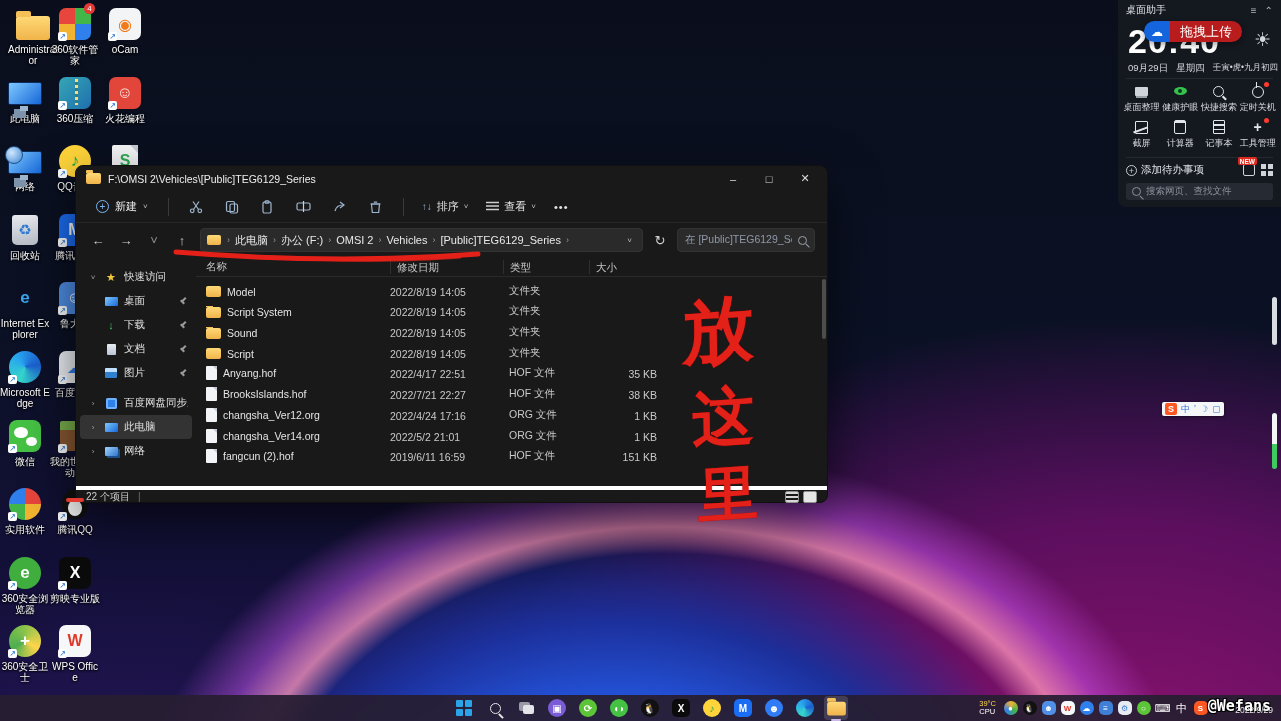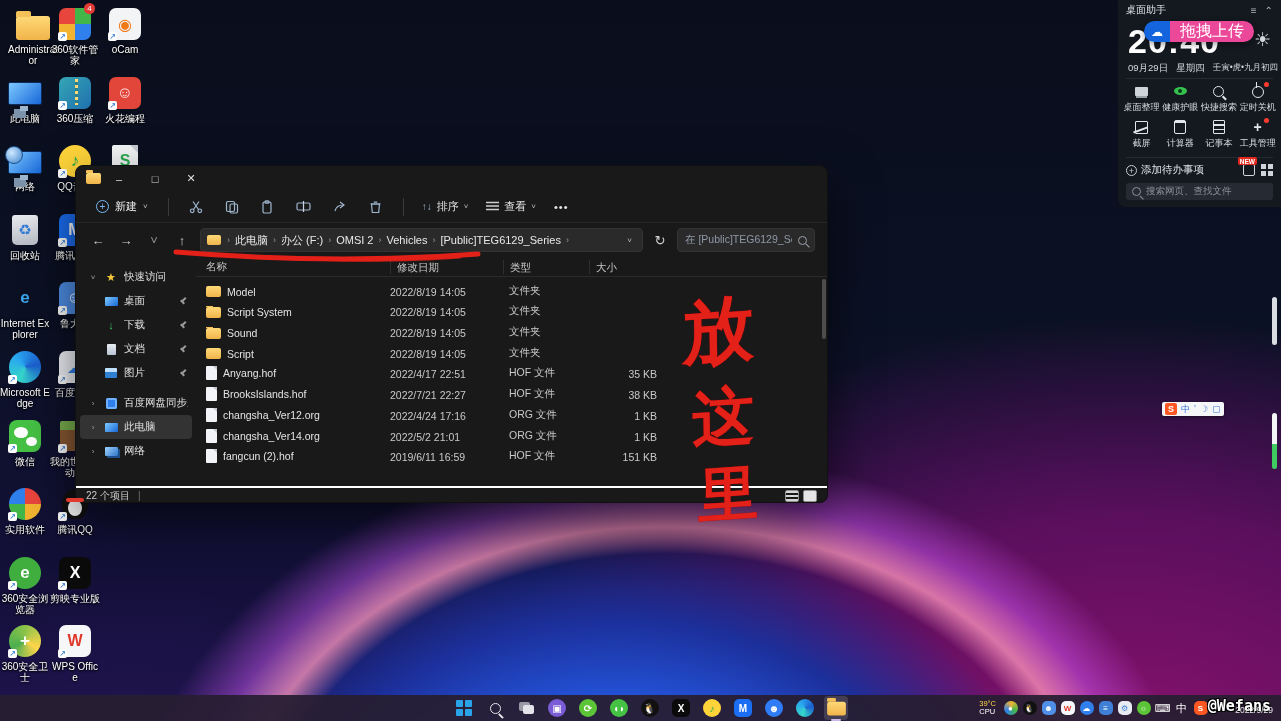--- a/index.html
+++ b/index.html
@@ -105,35 +105,35 @@
   .frow .c-name{width:194px;padding-left:10px;display:flex;align-items:center;gap:6px;white-space:nowrap;overflow:hidden;}
   .frow .c-date{width:119px;color:#c9c9c9;}
   .frow .c-type{width:92px;color:#c9c9c9;}
   .frow .c-size{width:56px;text-align:right;color:#c9c9c9;}
   .fold-s{position:relative;width:15px;height:11px;background:linear-gradient(#ffd977,#f0b44a);border-radius:2px;flex:none;}
   .fold-s:before{content:"";position:absolute;top:-3px;left:0;width:7px;height:3px;background:#f4c058;border-radius:1px 1px 0 0;}
   .page-s{position:relative;width:11px;height:14px;background:#f2f4f7;border-radius:1px;flex:none;}
   .page-s:before{content:"";position:absolute;right:0;top:0;border-style:solid;border-width:0 4px 4px 0;border-color:transparent #c3c9d2 transparent transparent;}
   .img-s{width:13px;height:13px;border-radius:2px;background:linear-gradient(135deg,#cfe6c5 0 40%,#5f9e63 40%);border:1px solid #9fb89a;flex:none;}
   .fl-scroll{position:absolute;right:1px;top:22px;width:4px;height:60px;background:#4d4d4d;border-radius:2px;}
-  .statusbar{height:17px;display:flex;align-items:center;padding:0 10px;font-size:10px;color:#cdcdcd;border-top:2px solid #ffffff;}
+  .statusbar{height:17px;display:flex;align-items:center;padding:0 10px;font-size:10px;color:#cdcdcd;border-top:4px solid #ffffff;}
   .sb-sep{margin-left:8px;color:#6f6f6f;}
   .sb-views{margin-left:auto;display:flex;gap:4px;}
   .vbtn{width:14px;height:12px;border:1px solid #8f8f8f;border-radius:2px;background:linear-gradient(#d7d7d7 0 2px,transparent 2px 4px,#d7d7d7 4px 6px,transparent 6px 8px,#d7d7d7 8px);}
   .vbtn.plain{background:#e6e6e6;}
   
   .assistant{position:absolute;right:0;top:0;width:163px;height:207px;background:rgba(21,25,32,.95);border-radius:0 0 0 8px;color:#e7e9ec;}
   .as-head{height:20px;display:flex;align-items:center;padding:0 8px;font-size:10px;color:#dfe2e6;}
   .as-head .sp{flex:1;}
   .as-hic{color:#aeb4bc;font-size:10px;margin-left:8px;}
   .as-time{position:absolute;left:10px;top:22px;font-size:34px;font-weight:bold;color:#fff;letter-spacing:1px;}
   .as-sun{position:absolute;right:10px;top:28px;color:#d4d8de;font-size:19px;}
   .as-pill{position:absolute;left:26px;top:21px;height:21px;display:flex;border-radius:11px;overflow:hidden;box-shadow:0 2px 6px rgba(0,0,0,.4);}
   .as-pill .cl{width:26px;background:#1465dd;display:flex;align-items:center;justify-content:center;color:#fff;font-size:12px;}
-  .as-pill .tx{background:#ec4899;color:#fff;font-size:16px;display:flex;align-items:center;padding:0 10px;}
+  .as-pill .tx{background:#b91c1c;color:#fff;font-size:13px;display:flex;align-items:center;padding:0 10px;}
   .as-date{position:absolute;left:10px;top:62px;right:6px;display:flex;gap:8px;font-size:9.5px;color:#d7dae0;white-space:nowrap;}
   .as-div{position:absolute;left:8px;right:8px;height:1px;background:rgba(255,255,255,.08);}
   .as-tools{position:absolute;left:4px;top:84px;right:4px;display:grid;grid-template-columns:repeat(4,1fr);row-gap:6px;}
   .tool{display:flex;flex-direction:column;align-items:center;gap:3px;font-size:9px;color:#d9dce1;}
   .tool .tic{position:relative;width:16px;height:14px;display:flex;align-items:center;justify-content:center;color:#dfe3e9;}
   .t-mon{width:13px;height:9px;background:#cfd4db;border-radius:1px;box-shadow:0 3px 0 -1px #9aa0a8;}
   .t-eye{width:13px;height:8px;border-radius:50%;background:#35c24f;position:relative;}
   .t-eye:after{content:"";position:absolute;left:4px;top:2px;width:4px;height:4px;border-radius:50%;background:#0d3a16;}
   .t-mag{width:9px;height:9px;border:1.6px solid #e2e6ec;border-radius:50%;position:relative;}
   .t-mag:after{content:"";position:absolute;right:-4px;bottom:-3px;width:5px;height:1.6px;background:#e2e6ec;transform:rotate(45deg);}
@@ -355,20 +355,21 @@
         <div class="page-lg">S</div>
         <span class="sc-arrow" data-interactable="false">↗</span>
       </div>
       <div class="lbl" data-interactable="false"></div>
     </div>
   </div>
 
 <div class="win" data-interactable="false">
   <div class="titlebar" data-interactable="true">
     <span class="tfold" data-interactable="false"></span>
+    <span class="ttl" data-interactable="false">F:\OMSI 2\Vehicles\[Public]TEG6129_Series</span>
     <span class="wbtn" data-interactable="true">–</span>
     <span class="wbtn" data-interactable="true">□</span>
     <span class="wbtn" data-interactable="true">✕</span>
   </div>
   <div class="toolbar" data-interactable="false">
     <span class="tb-new" data-interactable="true">
       <span class="tb-plus" data-interactable="false">+</span>
       <span data-interactable="false">新建</span>
       <span class="caret" data-interactable="false">˅</span>
     </span>

